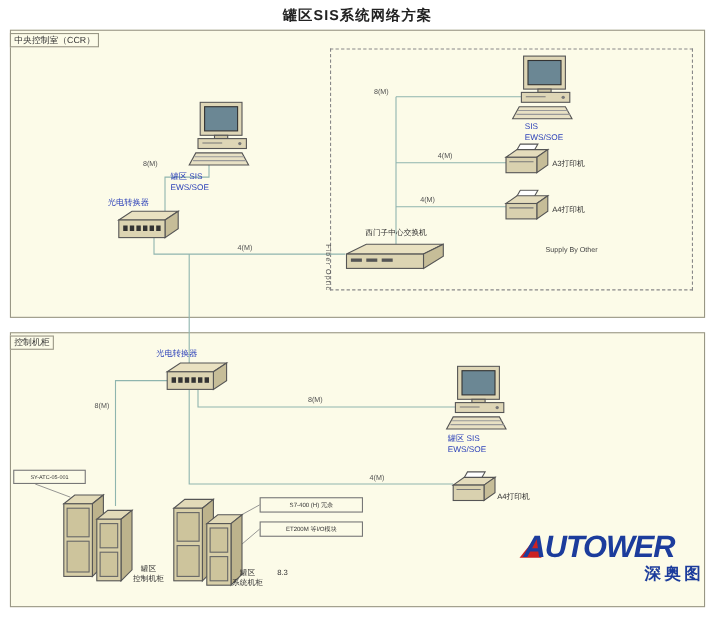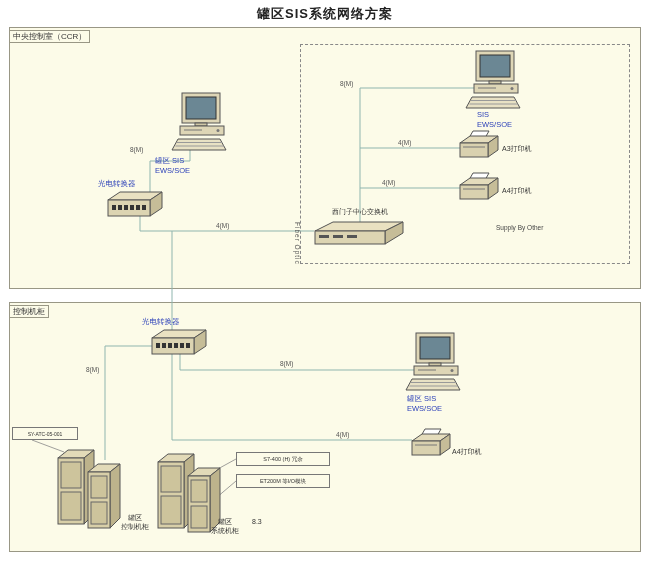--- a/index.html
+++ b/index.html
@@ -249,14 +249,21 @@
   <div class="lbl" style="left:252px;top:518px">8.3</div>
 
   <div class="notebox" id="boxA">SY-ATC-05-001</div>
   <div class="notebox" id="boxB">S7-400 (H) 冗余</div>
   <div class="notebox" id="boxC">ET200M 等I/O模块</div>
 
   <div class="linklbl" style="left:280px;top:360px">8(M)</div>
   <div class="linklbl" style="left:86px;top:366px">8(M)</div>
   <div class="linklbl" style="left:336px;top:431px">4(M)</div>
 
+  <div class="logo">
+    <div class="logo-word">
+      <span class="logo-swoosh"></span>
+      <span class="txt">AUTOWER</span>
+    </div>
+    <div class="logo-sub">深奥图</div>
+  </div>
 
 </div>
 
 </body></html>

